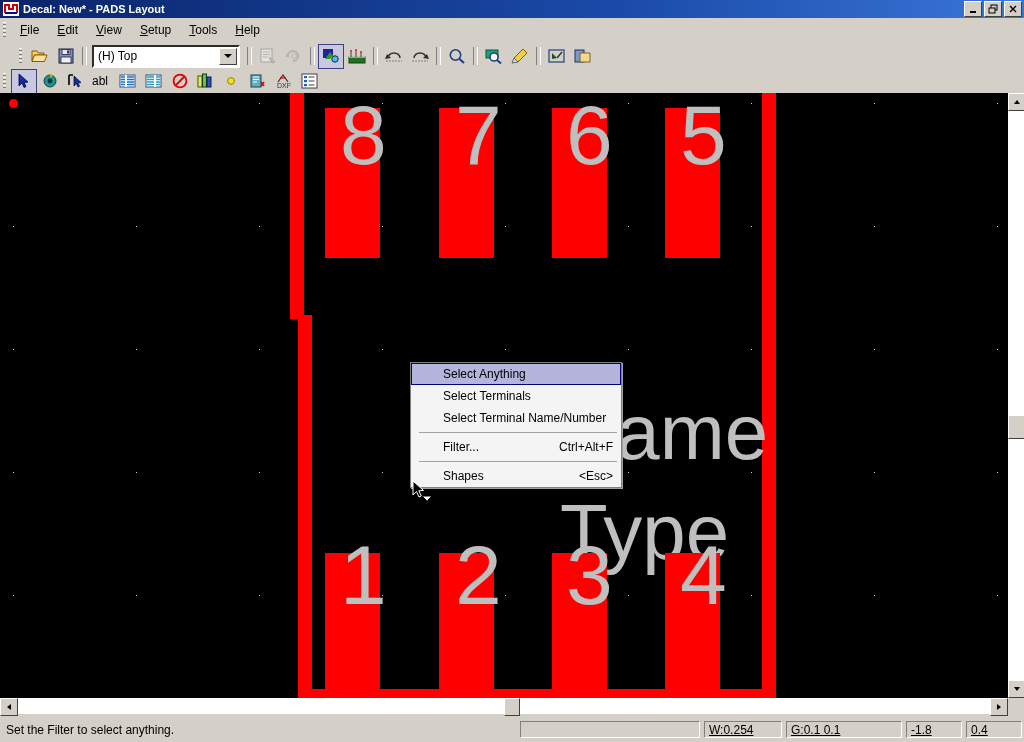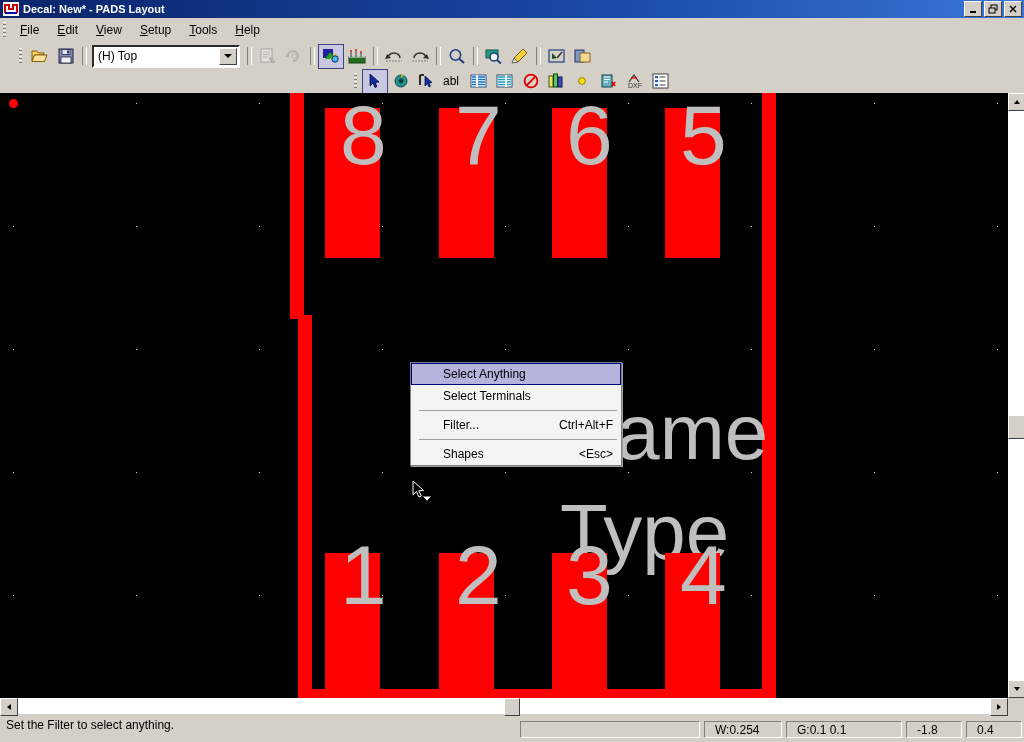--- a/index.html
+++ b/index.html
@@ -53,21 +53,21 @@
     font-family: "Liberation Sans", sans-serif; cursor: default; white-space: nowrap;
   }
   .menu-item u { text-decoration: underline; }
 
   
   .toolbar {
     position: absolute; left: 0; width: 1024px; background: #d4d0c8;
     display: flex; align-items: center;
   }
   #toolbar1 { top: 43px; height: 26px; margin-left: 16px; }
-  #toolbar2 { top: 69px; height: 24px; border-bottom: 1px solid #808080; justify-content: center; }
+  #toolbar2 { top: 69px; height: 24px; border-bottom: 1px solid #808080; }
   .tb-btn {
     width: 24px; height: 23px; margin: 0 0px; flex: none;
     display: flex; align-items: center; justify-content: center;
     border: 1px solid transparent; position: relative; background: transparent;
   }
   .tb-btn.pressed {
     border-color: #404080; background: #c8c8e0;
   }
   .tb-sep { width: 3px; height: 18px; margin: 0 3px; flex:none;
     border-left: 1px solid #808080; border-right: 1px solid #ffffff; }
@@ -142,29 +142,29 @@
   }
   .arr { width:0;height:0; }
   .arr-up { border-left:3px solid transparent;border-right:3px solid transparent;border-bottom:4px solid #000; }
   .arr-down { border-left:3px solid transparent;border-right:3px solid transparent;border-top:4px solid #000; }
   .arr-left { border-top:3px solid transparent;border-bottom:3px solid transparent;border-right:4px solid #000; }
   .arr-right { border-top:3px solid transparent;border-bottom:3px solid transparent;border-left:4px solid #000; }
 
   
   .statusbar {
     position: absolute; left: 0; top: 718px; width: 1024px; height: 24px;
-    background: #d4d0c8; display: flex; 
+    background: #d4d0c8; display: flex; align-items: center;
   }
   .status-msg { padding-left: 6px; font-size: 12px; color: #000; flex: none; }
   .status-panel {
     position: absolute; top: 3px; height: 17px;
     border: 1px solid; border-color: #808080 #ffffff #ffffff #808080;
     background: #d4d0c8; font-size: 12px; color: #000;
-    display: flex; align-items: center; padding-left: 10px; box-sizing: border-box;
-    overflow: hidden; white-space: nowrap;
+    display: flex; align-items: center; padding-left: 4px; box-sizing: border-box;
+    overflow: hidden; white-space: nowrap; text-decoration: underline;
   }
 
   
   .ctxmenu {
     position: absolute; left: 410px; top: 362px; width: 210px;
     background: #f4f4f4;
     border: 1px solid #808080;
     box-shadow: 1px 1px 0 #a0a0a0;
     padding: 0 0;
     z-index: 50;
@@ -533,20 +533,23 @@
   </div>
   <div class="sb-corner"></div>
 
   <div class="ctxmenu" id="ctxmenu">
       <div class="ctx-item selected">
         <span>Select Anything</span>
       </div>
       <div class="ctx-item">
         <span>Select Terminals</span>
       </div>
+      <div class="ctx-item">
+        <span>Select Terminal Name/Number</span>
+      </div>
       <div class="ctx-sep"></div>
       <div class="ctx-item">
         <span>Filter...</span>
         <span class="ctx-accel">Ctrl+Alt+F</span>
       </div>
       <div class="ctx-sep"></div>
       <div class="ctx-item">
         <span>Shapes</span>
         <span class="ctx-accel">&lt;Esc&gt;</span>
       </div>

